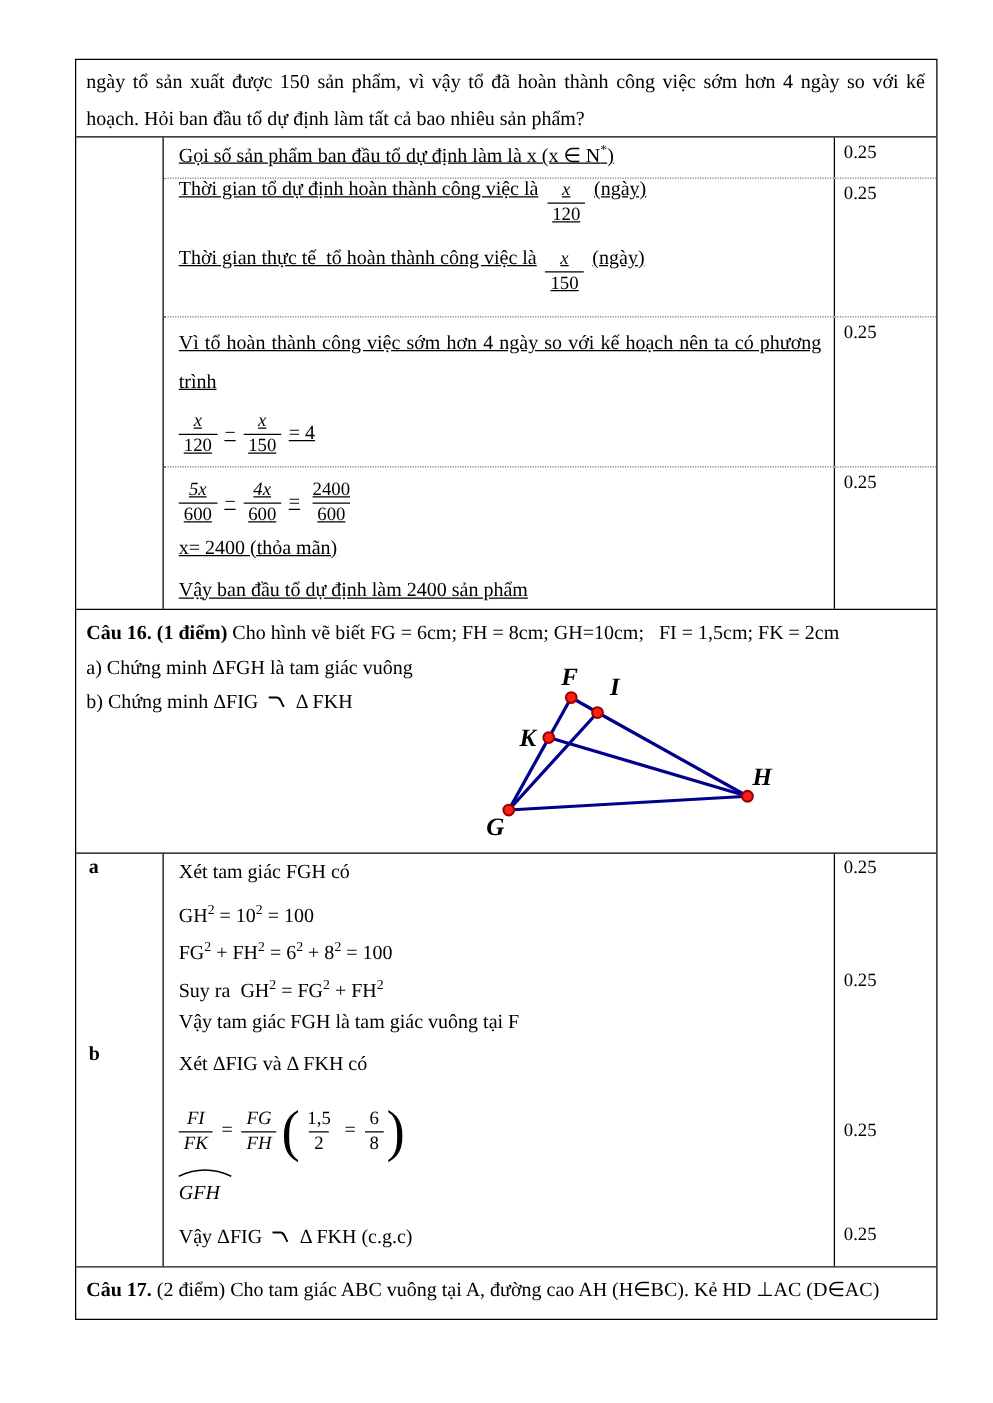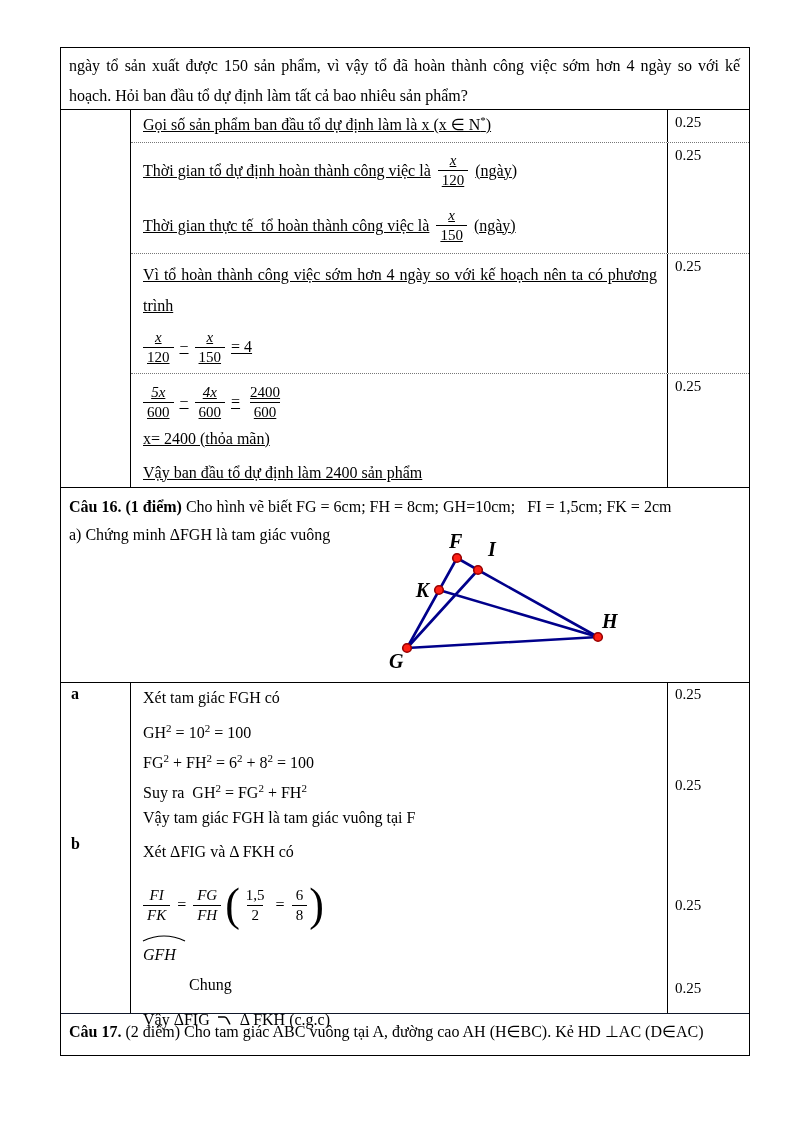--- a/index.html
+++ b/index.html
@@ -13,21 +13,21 @@
   .colL{width:70px;border-right:1px solid #000;box-sizing:border-box;position:relative;}
   .colR{flex:1;display:flex;flex-direction:column;}
   .r{display:flex;box-sizing:border-box;}
   .r .c{flex:1;box-sizing:border-box;padding-left:12px;text-decoration:underline;}
   .r .s{width:82px;border-left:1px solid #000;box-sizing:border-box;
         padding:4px 0 0 7px;font-size:15px;}
   .r1{height:32px;} .r1 .c{padding-top:4px;}
   .r2{height:111px;border-top:1px dotted #777;}
   .r3{height:120px;border-top:1px dotted #777;justify-content:flex-end;}
   .r4{height:114px;border-top:1px dotted #777;}
-  .fline{display:flex;align-items:center;height:55px;}
+  .fline{display:flex;height:55px;}
   .fline .gap{margin:0 7px 0 0;}
   .para{margin:0;padding:5px 10px 0 0;line-height:31px;text-align:justify;text-align-last:left;}
   .eq{display:flex;align-items:center;margin-top:7px;}
   .eq .op{margin:0 6px;}
   .frac{display:inline-flex;flex-direction:column;align-items:center;
         font-size:15px;line-height:1.25;vertical-align:middle;}
   .frac .num{padding:0 4px;}
   .frac .den{border-top:1px solid #000;padding:0 4px;}
   .it{font-style:italic;}
   .ws{white-space:pre-wrap;}
@@ -145,20 +145,23 @@
         </div>
         <div class="s">0.25</div>
       </div>
 
     </div>
   </div>
 
   <div class="c16">
     <p><b>Câu 16. (1 điểm)</b><span class="ws"> Cho hình vẽ biết FG = 6cm; FH = 8cm; GH=10cm;   FI = 1,5cm; FK = 2cm</span></p>
     <p>a) Chứng minh ΔFGH là tam giác vuông</p>
+    <p><span>b) Chứng minh ΔFIG</span><span class="simicon"><svg width="16" height="12" viewBox="0 0 16 12">
+            <path d="M1 3 H7.5 C9.6 3 10.4 5 11.8 8.2 L13 10.5" fill="none" stroke="#000" stroke-width="1.5"></path>
+          </svg></span><span>Δ FKH</span></p>
 
     <svg class="fig" width="252" height="146" viewBox="0 0 252 146">
       <g fill="none" stroke-width="2.6" stroke-linecap="round" stroke="#00008B">
         <line x1="26" y1="114" x2="76" y2="24"></line>
         <line x1="26" y1="114" x2="97" y2="36"></line>
         <line x1="26" y1="114" x2="217" y2="103"></line>
         <line x1="76" y1="24" x2="97" y2="36"></line>
         <line x1="58" y1="56" x2="217" y2="103"></line>
         <line x1="97" y1="36" x2="217" y2="103"></line>
       </g>
@@ -212,21 +215,20 @@
           <span class="num">6</span>
           <span class="den">8</span>
         </span>
         <span class="bigp bp-r">)</span>
       </div>
       <div>
         <span class="anghat"><svg width="46" height="8" viewBox="0 0 46 8">
               <path d="M2 7 Q23 -3 44 7" fill="none" stroke="#000" stroke-width="1.2"></path>
             </svg><span>GFH</span></span>
       </div>
-      <div class="chung">Chung</div>
       <div class="blast"><span>Vậy ΔFIG</span><span class="simicon"><svg width="16" height="12" viewBox="0 0 16 12">
               <path d="M1 3 H7.5 C9.6 3 10.4 5 11.8 8.2 L13 10.5" fill="none" stroke="#000" stroke-width="1.5"></path>
             </svg></span><span>Δ FKH (c.g.c)</span></div>
     </div>
     <div class="abscore">
       <div class="sc sc1">0.25</div>
       <div class="sc sc2">0.25</div>
       <div class="sc sc3">0.25</div>
       <div class="sc sc4">0.25</div>
     </div>

